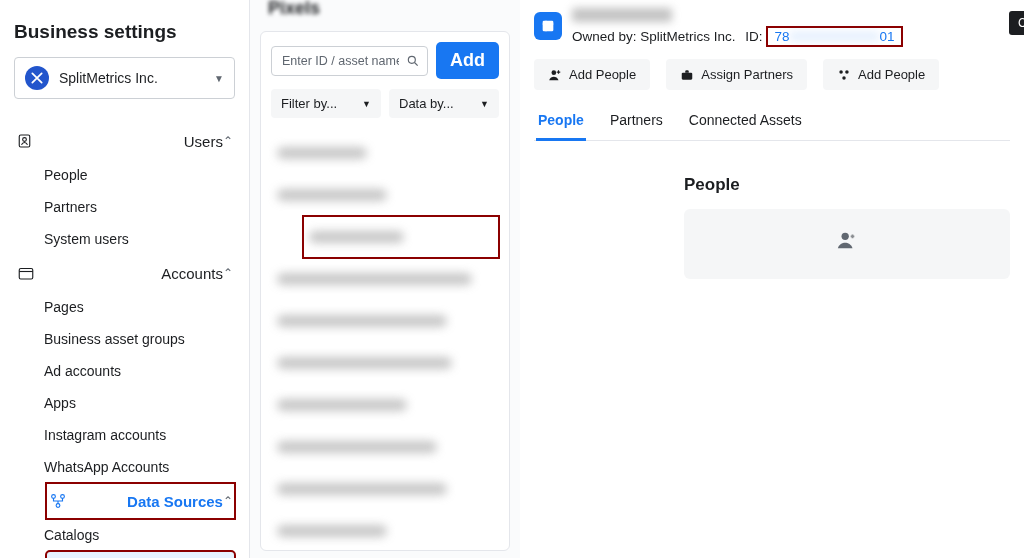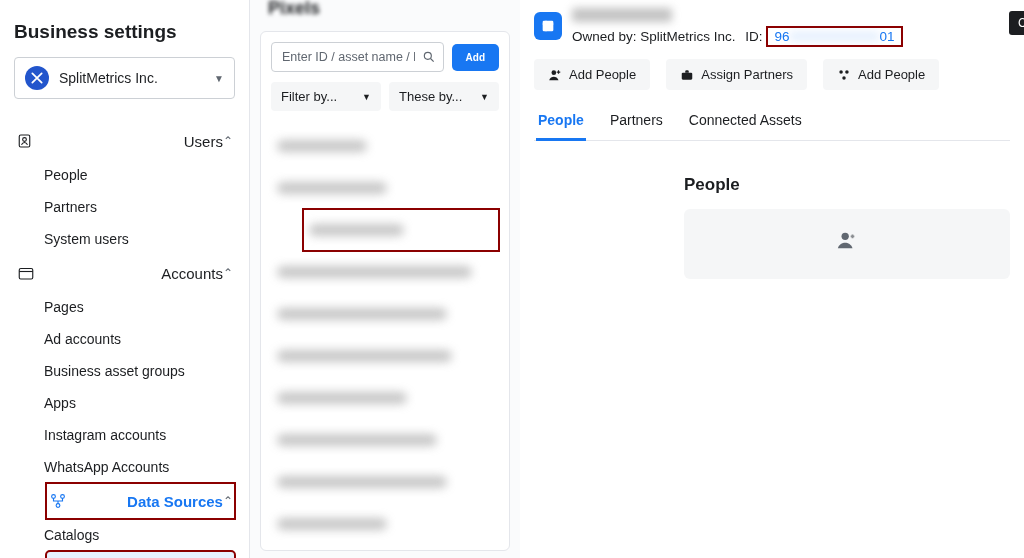--- a/index.html
+++ b/index.html
@@ -39,21 +39,21 @@
   
   .middle{width:270px;flex:0 0 270px;background:#fafbfc;padding:8px 0 0 0;position:relative;}
   .middle .header{font-size:18px;font-weight:700;padding:0 18px 2px 18px;color:#1c1e21;position:relative;top:-10px;filter:blur(2px);}
   .card{background:#fff;margin:0 10px;border:1px solid var(--border-light);border-radius:6px;padding:10px 10px 0 10px;height:520px;overflow:hidden;}
   .search-row{display:flex;align-items:center;margin-bottom:10px;}
   .search{flex:1;position:relative;}
   .search input{width:100%;padding:7px 28px 7px 10px;border:1px solid var(--border);border-radius:4px;font-size:12.5px;color:var(--text);}
   .search input::placeholder{color:var(--muted);}
   .search .mag{position:absolute;right:8px;top:50%;transform:translateY(-50%);width:14px;height:14px;}
   .search .mag svg{width:14px;height:14px;fill:none;stroke:var(--muted);stroke-width:2;}
-  .add-btn{margin-left:8px;background:var(--accent);color:#fff;border:none;border-radius:5px;padding:8px 14px;font-size:10px;font-weight:600;cursor:pointer;}
+  .add-btn{margin-left:8px;background:var(--accent);color:#fff;border:none;border-radius:5px;padding:8px 14px;font-size:18px;font-weight:600;cursor:pointer;}
   .filters{display:flex;gap:8px;margin-bottom:14px;}
   .filter{flex:1;background:var(--bg);border:none;border-radius:4px;padding:7px 10px;font-size:13px;color:var(--text);display:flex;align-items:center;justify-content:space-between;cursor:pointer;}
   .filter .caret{font-size:9px;color:#1c1e21;}
   .list{}
   .list-item{height:42px;display:flex;align-items:center;padding:0 6px;}
   .list-item .txt{height:12px;background:#999;border-radius:6px;filter:blur(5px);opacity:.55;}
 
   
   .detail{flex:1;background:#fff;padding:8px 0 0 0;overflow:hidden;}
   .detail-inner{padding:0 14px;}
@@ -119,22 +119,22 @@
     <span class="sec-icon">
       <svg viewBox="0 0 24 24">
           <rect x="3" y="6" width="18" height="14" rx="2"></rect>
           <path d="M3 10h18"></path>
         </svg>
     </span>
     <span class="label">Accounts</span>
     <span class="chev">⌃</span>
   </div>
   <div class="subitem">Pages</div>
+  <div class="subitem">Business asset groups</div>
   <div class="subitem">Ad accounts</div>
-  <div class="subitem">Business asset groups</div>
   <div class="subitem">Apps</div>
   <div class="subitem">Instagram accounts</div>
   <div class="subitem">WhatsApp Accounts</div>
 
   <div class="nav-section active hl">
     <span class="sec-icon">
       <svg viewBox="0 0 24 24">
           <circle cx="6" cy="6" r="2.5"></circle>
           <circle cx="18" cy="6" r="2.5"></circle>
           <circle cx="12" cy="18" r="2.5"></circle>
@@ -163,21 +163,21 @@
         </span>
       </div>
       <button class="add-btn">Add</button>
     </div>
     <div class="filters">
       <button class="filter">
         <span>Filter by...</span>
         <span class="caret">▼</span>
       </button>
       <button class="filter">
-        <span>These by...</span>
+        <span>Data by...</span>
         <span class="caret">▼</span>
       </button>
     </div>
     <div class="list" id="blurred-list">
         <div class="list-item">
           <div class="txt" style="width: 90px;"></div>
         </div>
         <div class="list-item">
           <div class="txt" style="width: 110px;"></div>
         </div>
@@ -218,21 +218,21 @@
             <path d="M4 9h16M9 4v16" stroke="#fff" stroke-width="1.5"></path>
           </svg>
       </span>
       <div class="title-col">
         <div class="pixel-name"></div>
         <div class="owned">
           <span>Owned by:</span>
           <span>SplitMetrics Inc.</span>
           <span class="id-lab">ID:</span>
           <span class="idbox">
-            <span>96</span><span class="mid">000000000000</span><span>01</span>
+            <span>78</span><span class="mid">000000000000</span><span>01</span>
           </span>
         </div>
       </div>
       <div class="tooltip">Copy to clipboard</div>
     </div>
 
     <div class="actions">
       <button class="act">
         <svg viewBox="0 0 24 24">
             <circle cx="10" cy="8" r="4"></circle>

